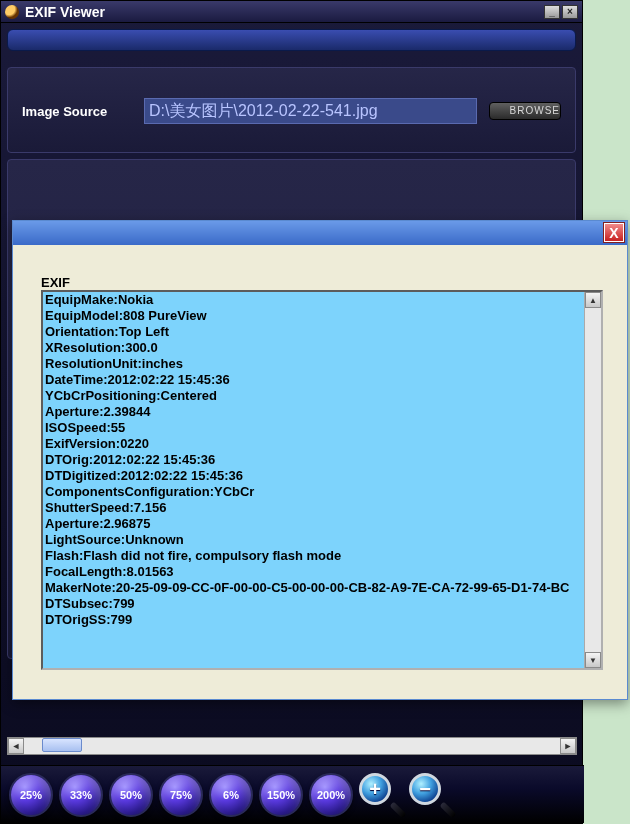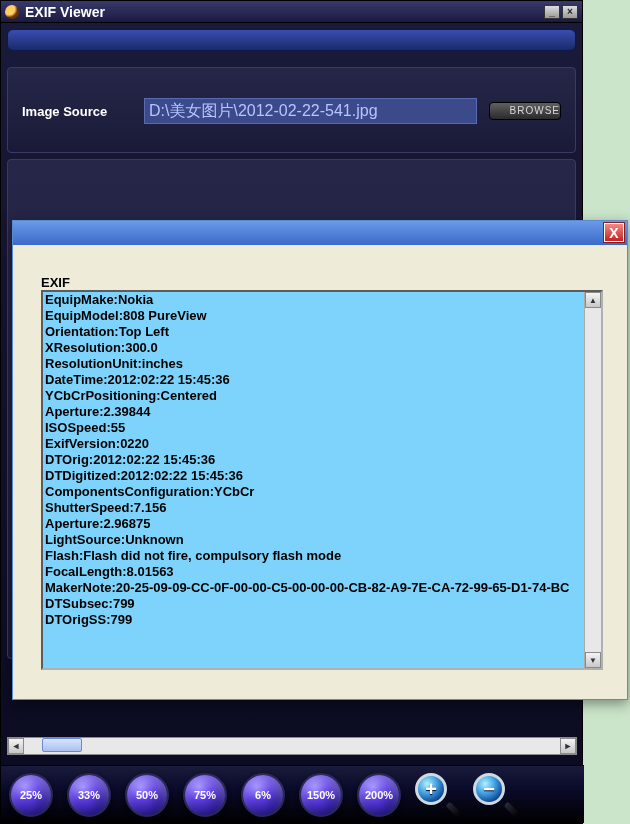--- a/index.html
+++ b/index.html
@@ -12,21 +12,21 @@
 .stripbar{margin:6px 6px 0 6px;height:22px;border-radius:6px;background:linear-gradient(#3a4db0,#1a2a6a);border:1px solid #0a1a4a}
 .source-panel{margin:16px 6px 6px 6px;padding:30px 14px 28px 14px;background:linear-gradient(#262648,#1a1a38);border:1px solid #3a3a6a;border-radius:4px;display:flex;align-items:center;gap:12px}
 .source-panel .lbl{color:#fff;font-weight:bold;font-size:13px;width:110px;flex:none}
 .source-panel input{flex:1;height:26px;background:#3a4a8a;border:1px solid #5a6ab0;color:#b8c4ff;padding:0 4px;font-family:inherit;font-size:16px}
 .browse{width:72px;height:18px;background:linear-gradient(#606060,#2a2a2a);border:1px solid #000;border-radius:4px;color:#d8d8d8;font-size:10px;letter-spacing:1px;text-align:right;line-height:16px;cursor:pointer;flex:none}
 .lower-panel{margin:6px 6px 0 6px;height:500px;background:linear-gradient(#262648,#1a1a38);border:1px solid #3a3a6a;border-radius:4px}
 .hscroll{position:absolute;left:6px;bottom:68px;width:570px;height:18px;background:#e8e8e8;border:1px solid #8a8a8a;display:flex;align-items:center}
 .hscroll .arrow{width:16px;height:16px;background:linear-gradient(#f4f4f4,#c8c8c8);border:1px solid #8a8a8a;display:flex;align-items:center;justify-content:center;font-size:9px;color:#333;cursor:pointer}
 .hscroll .track{flex:1;height:16px;position:relative}
 .hscroll .thumb{position:absolute;left:18px;top:0;width:40px;height:14px;background:linear-gradient(#d8e4ff,#a8c0f0);border:1px solid #6a8acc;border-radius:2px}
-.zoombar{position:absolute;left:0;bottom:0;width:583px;height:58px;background:linear-gradient(#1a1a3a 0%,#0a0a2a 40%,#000 100%);display:flex;align-items:center;padding:0 8px;gap:14px;border-top:1px solid #000}
+.zoombar{position:absolute;left:0;bottom:0;width:583px;height:58px;background:linear-gradient(#1a1a3a 0%,#0a0a2a 40%,#000 100%);display:flex;align-items:center;padding:0 8px;gap:6px;border-top:1px solid #000}
 .zbtn{width:44px;height:44px;border-radius:50%;background:radial-gradient(circle at 35% 30%,#9a8aff 0%,#5a3ae0 35%,#2a1a8a 70%,#0a0a3a 100%);border:2px solid #2a2a5a;box-shadow:0 2px 4px rgba(0,0,0,.6),inset 0 10px 12px rgba(255,255,255,.25);display:flex;align-items:center;justify-content:center;color:#fff;font-weight:bold;font-size:11px;cursor:pointer;flex:none}
 .magbtn{width:44px;height:44px;position:relative;cursor:pointer;flex:none}
 .magbtn .lens{width:32px;height:32px;border-radius:50%;background:radial-gradient(circle at 35% 30%,#b0f0ff 0%,#40a0e0 40%,#0a3a8a 80%);border:3px solid #d0d8e0;position:absolute;left:0;top:0;display:flex;align-items:center;justify-content:center}
 .magbtn .handle{width:6px;height:18px;background:linear-gradient(#2a2a3a,#000);position:absolute;right:2px;bottom:-2px;border-radius:3px;transform:rotate(-45deg)}
 .magbtn .sign{color:#fff;font-weight:bold;font-size:20px;line-height:1;text-shadow:0 1px 1px #003}
 .popup{position:absolute;left:12px;top:220px;width:616px;height:480px;background:#eeecd8;border:1px solid #5a8ad0;box-shadow:0 4px 12px rgba(0,0,0,.4)}
 .popup-title{height:24px;background:linear-gradient(#6a9ae8,#3a6ac8);position:relative}
 .popup-title .close{position:absolute;right:3px;top:2px;width:20px;height:19px;background:linear-gradient(#f08a8a,#c82020);border:1px solid #fff;display:flex;align-items:center;justify-content:center;color:#fff;font-weight:bold;font-size:14px;cursor:pointer;box-shadow:0 0 0 1px #802020}
 .popup-body{padding:30px 18px 10px 28px}
 .popup-label{font-weight:bold;font-size:13px;color:#000;}

